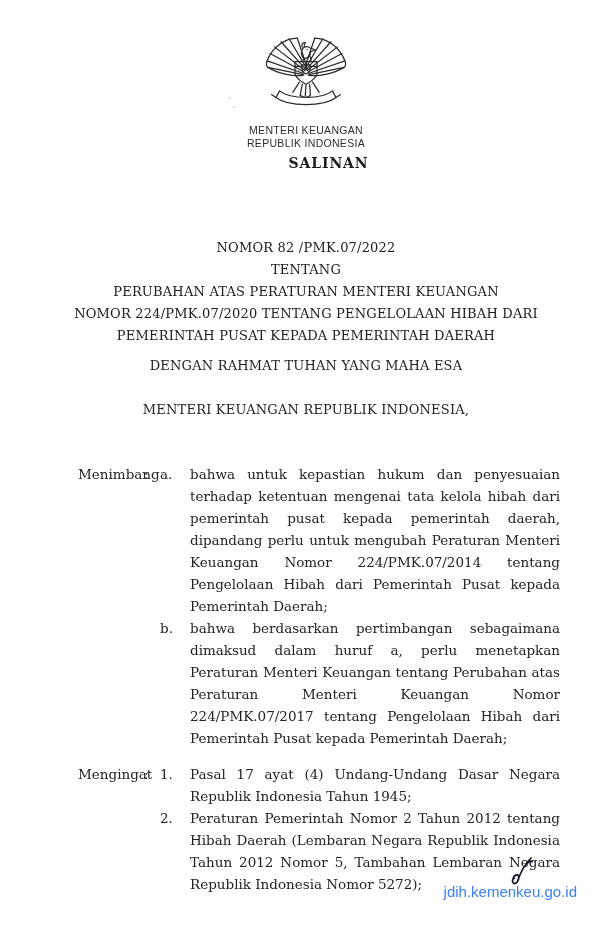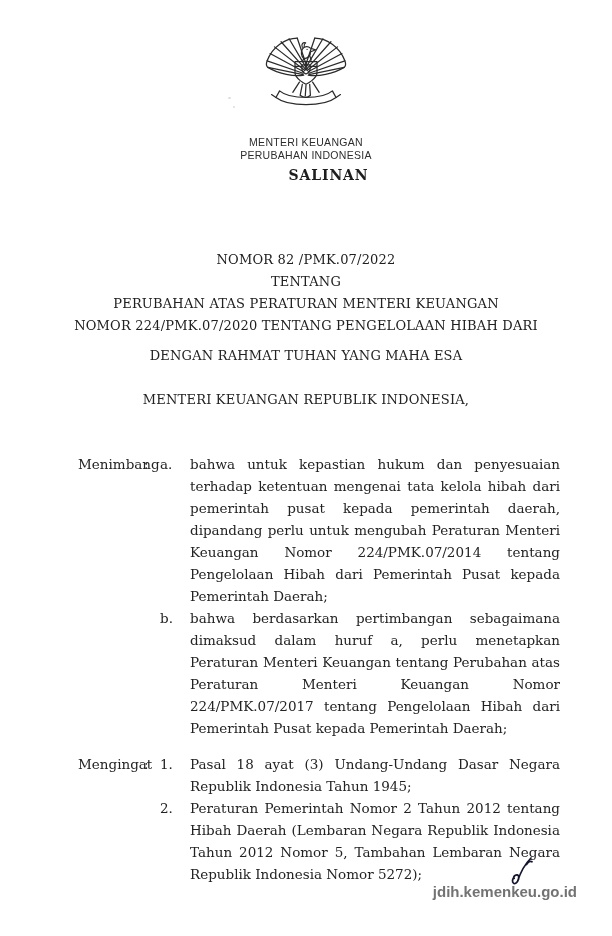--- a/index.html
+++ b/index.html
@@ -9,21 +9,21 @@
     background:#ffffff;
     overflow:hidden;
     font-family:"DejaVu Serif", serif;
     color:#232323;
     -webkit-font-smoothing:antialiased;
   }
   
   .emblem-wrap{padding-top:37px;text-align:center;}
   .emblem-wrap svg{display:inline-block;}
   .ministry{
-    margin-top:21px;text-align:center;
+    margin-top:9px;text-align:center;
     font-family:"Liberation Sans", sans-serif;
     font-size:10.5px;line-height:12.5px;letter-spacing:0.3px;color:#2d2d2d;
   }
   .salinan{
     margin-top:6px;text-align:center;
     font-size:14px;font-weight:bold;letter-spacing:0.9px;color:#1e1e1e;padding-left:45px;
   }
   
   .title-block{
     margin-top:66px;text-align:center;
@@ -89,30 +89,31 @@
 
         <path d="M24 73 C38 85 82 85 96 73 L101 82 C84 95 36 95 19 82 Z" fill="#ffffff"></path>
         <path d="M19 82 L13 78 M101 82 L107 78"></path>
       </g>
       <path d="M60 39.8 L61.05 42.15 L63.4 42.3 L61.55 43.9 L62.2 46.3 L60 44.9 L57.8 46.3 L58.45 43.9 L56.6 42.3 L58.95 42.15 Z" fill="#2b2b2b"></path>
     </svg>
   </div>
 
   <div class="ministry">
     <div>MENTERI KEUANGAN</div>
-    <div>PERUBAHAN INDONESIA</div>
+    <div>REPUBLIK INDONESIA</div>
   </div>
 
   <div class="salinan">SALINAN</div>
 
   <div class="title-block">
     <div>NOMOR 82 /PMK.07/2022</div>
     <div>TENTANG</div>
     <div>PERUBAHAN ATAS PERATURAN MENTERI KEUANGAN</div>
     <div>NOMOR 224/PMK.07/2020 TENTANG PENGELOLAAN HIBAH DARI</div>
+    <div>PEMERINTAH PUSAT KEPADA PEMERINTAH DAERAH</div>
   </div>
 
   <div class="invocation">DENGAN RAHMAT TUHAN YANG MAHA ESA</div>
   <div class="authority">MENTERI KEUANGAN REPUBLIK INDONESIA,</div>
 
   <div class="clauses">
 
     <section class="clause">
       <span class="clause-label">Menimbang</span>
       <span class="clause-colon">:</span>
@@ -127,33 +128,33 @@
         </div>
       </div>
     </section>
 
     <section class="clause">
       <span class="clause-label">Mengingat</span>
       <span class="clause-colon">:</span>
       <div class="clause-items">
         <div class="clause-item">
           <span class="item-marker">1.</span>
-          <p class="item-text">Pasal 18 ayat (3) Undang-Undang Dasar Negara Republik Indonesia Tahun 1945;</p>
+          <p class="item-text">Pasal 17 ayat (4) Undang-Undang Dasar Negara Republik Indonesia Tahun 1945;</p>
         </div>
         <div class="clause-item">
           <span class="item-marker">2.</span>
           <p class="item-text">Peraturan Pemerintah Nomor 2 Tahun 2012 tentang Hibah Daerah (Lembaran Negara Republik Indonesia Tahun 2012 Nomor 5, Tambahan Lembaran Negara Republik Indonesia Nomor 5272);</p>
         </div>
       </div>
     </section>
 
   </div>
 
   <svg class="paraf" width="28" height="32" viewBox="0 0 28 32" aria-hidden="true">
     <path d="M8 21 C4.5 26.5 8.5 30 11.5 25.5 C14 21.5 12.5 17 9 19.5 C7.3 20.7 7.2 22.3 8.2 22.4 M11.5 25.5 C14.5 16 19.5 7.5 25 2 M20.5 8.5 C22 5.8 24.2 4.6 26 5.8" fill="none" stroke="#14142a" stroke-width="1.7" stroke-linecap="round"></path>
   </svg>
 
-  <a class="jdih-link" href="#" style="color: #737373; font-weight: bold;">jdih.kemenkeu.go.id</a>
+  <a class="jdih-link" href="#" style="color: #3b82f6;">jdih.kemenkeu.go.id</a>
 
   <span class="speck s1"></span>
   <span class="speck s2"></span>
 
 </div>
 
 </body></html>

